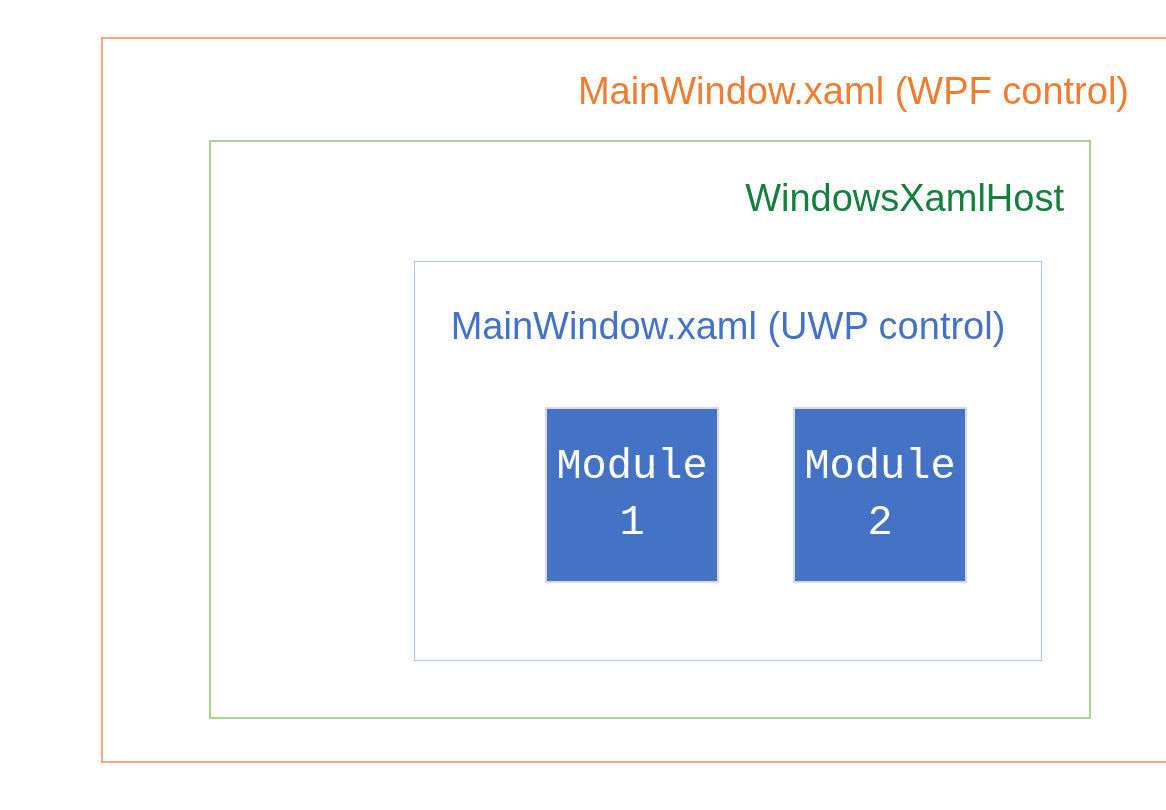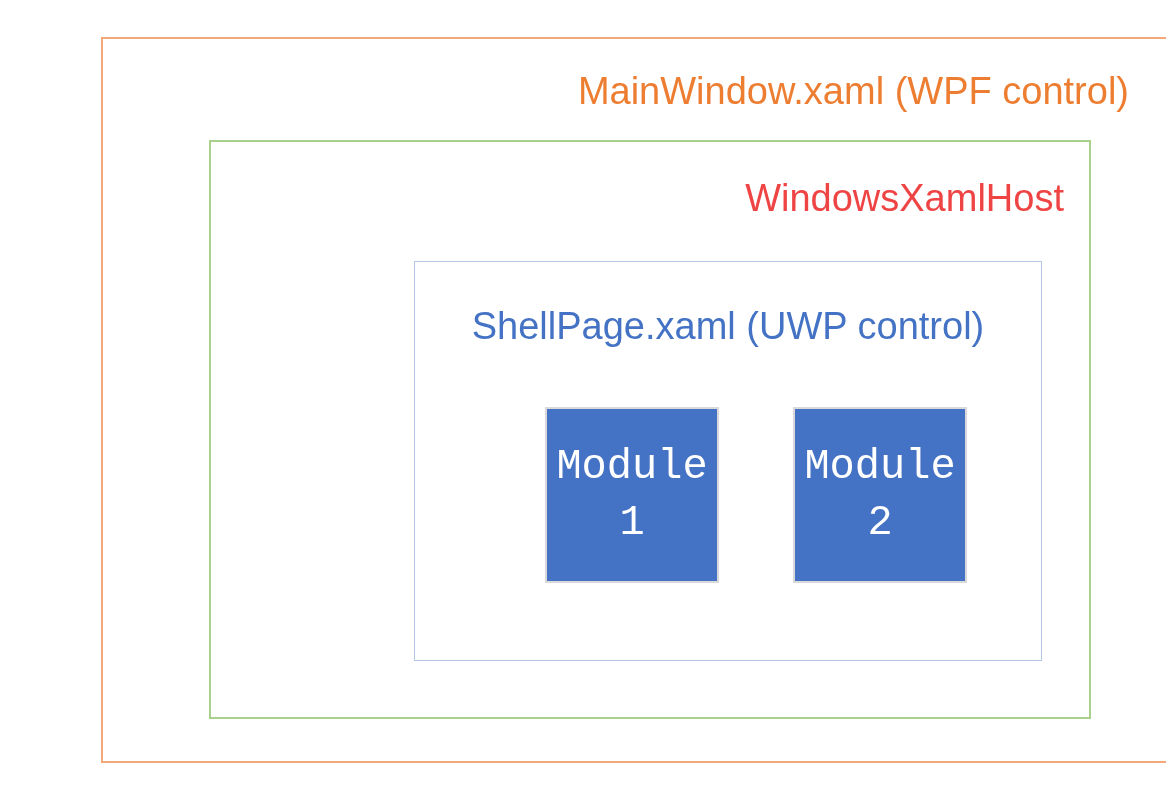--- a/index.html
+++ b/index.html
@@ -51,21 +51,21 @@
   }
   .outer-label {
     right: 38px;
     top: 33px;
     color: #ED7D31;
     text-align: right;
   }
   .middle-label {
     right: 25px;
     top: 37px;
-    color: #ef4444;
+    color: #15803d;
     text-align: center;
   }
   .inner-label {
     left: 0;
     right: 0;
     top: 45px;
     color: #4472C4;
     text-align: center;
   }
   .module-box {
@@ -94,21 +94,21 @@
 
 <div class="canvas">
 
   <div class="box outer-box">
     <div class="diagram-label outer-label">MainWindow.xaml (WPF control)</div>
 
     <div class="box middle-box">
       <div class="diagram-label middle-label">WindowsXamlHost</div>
 
       <div class="box inner-box">
-        <div class="diagram-label inner-label">ShellPage.xaml (UWP control)</div>
+        <div class="diagram-label inner-label">MainWindow.xaml (UWP control)</div>
 
         <div class="module-box module-1">
           <span class="module-line">Module</span>
           <span class="module-line">1</span>
         </div>
 
         <div class="module-box module-2">
           <span class="module-line">Module</span>
           <span class="module-line">2</span>
         </div>

